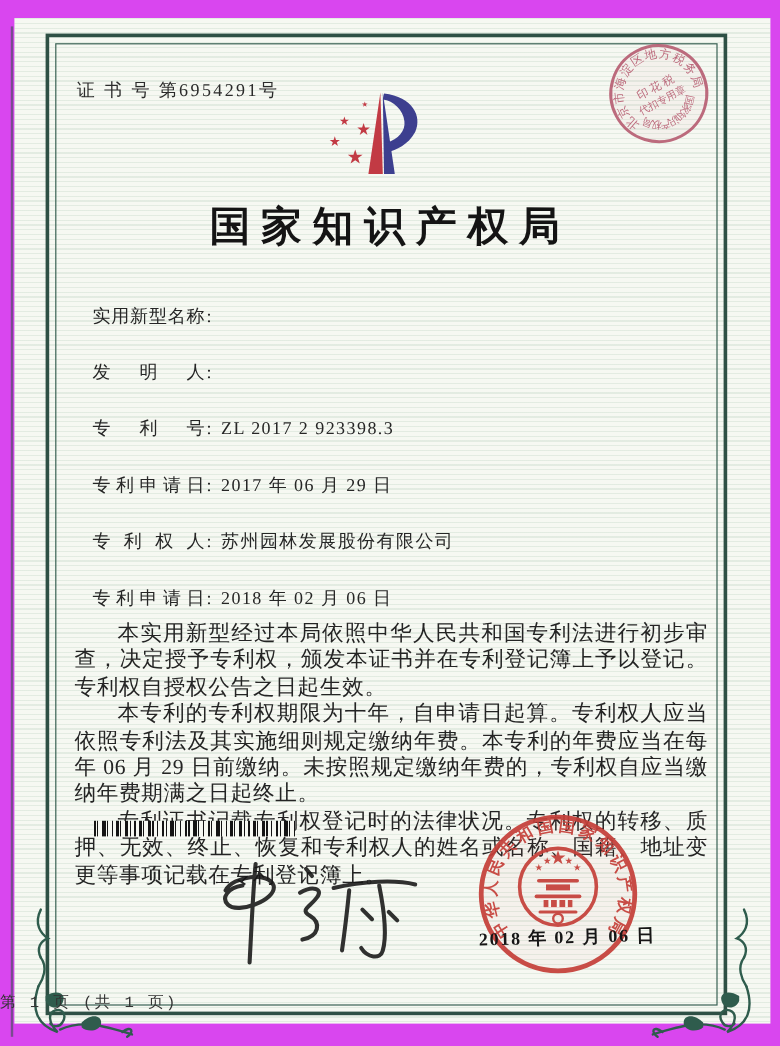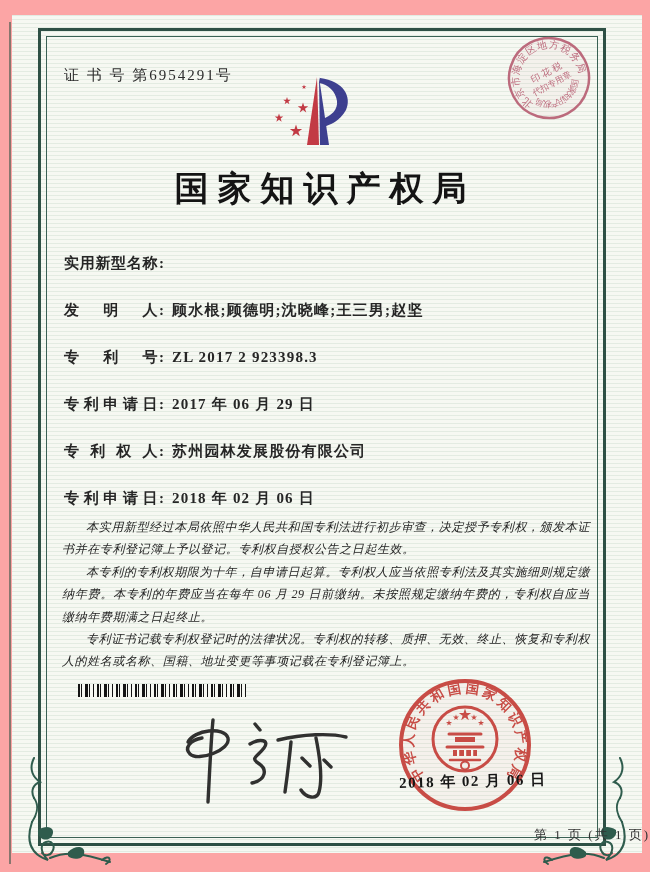--- a/index.html
+++ b/index.html
@@ -1,52 +1,52 @@
 <!DOCTYPE html>
 <html><head>
 <meta charset="utf-8">
 <style>
   html,body{margin:0;padding:0;background:#fbfbf8;}
-  .page{position:relative;width:650px;height:872px;overflow:hidden;background:#fca5a5;
+  .page{position:relative;width:650px;height:872px;overflow:hidden;background:#d946ef;
         font-family:"Liberation Serif",serif;color:#1c1c1c;}
   .paper{position:absolute;left:12px;top:15px;width:630px;height:838px;
          background:
            repeating-linear-gradient(180deg, rgba(150,185,160,0.20) 0 1px, rgba(255,255,255,0) 1px 4px),
            #f6f8f2;}
   .scan-edge{position:absolute;left:9px;top:22px;width:2px;height:842px;background:rgba(42,80,66,.55);}
   .frame-outer{position:absolute;left:38px;top:28px;width:568px;height:818px;
                border:3px solid #2e5045;box-sizing:border-box;}
   .frame-inner{position:absolute;left:5px;top:5px;right:5px;bottom:5px;border:1px solid #3a6154;}
   .cert-no{position:absolute;left:64px;top:66px;font-size:15px;letter-spacing:2px;color:#2b2b2b;}
   .logo{position:absolute;left:262px;top:74px;width:130px;height:76px;}
   .title{position:absolute;left:0;top:166px;width:650px;margin:0;text-align:center;
          font-size:34px;font-weight:700;letter-spacing:9px;color:#141414;}
-  .fields{position:absolute;left:64px;top:254px;width:500px;font-weight:bold;}
+  .fields{position:absolute;left:77px;top:254px;width:500px;}
   .frow{display:flex;align-items:baseline;height:19px;margin-bottom:28px;font-size:15px;color:#262626;}
   .flabel{display:inline-block;width:94px;text-align:justify;text-align-last:justify;letter-spacing:.5px;}
   .fcolon{margin:0 8px 0 1px;}
   .fvalue{letter-spacing:1.2px;}
   .bodytext{position:absolute;left:62px;top:516px;width:528px;}
-  .bodytext p{margin:0;text-indent:2em;text-align:justify;font-size:12px;line-height:22.4px;
-              letter-spacing:.6px;font-style:italic;color:#242424;}
+  .bodytext p{margin:0;text-indent:2em;text-align:justify;font-size:18px;line-height:22.4px;
+              letter-spacing:.6px;color:#242424;}
   .barcode{position:absolute;left:78px;top:684px;width:168px;height:13px;
            background:repeating-linear-gradient(90deg,
              #141414 0 2px,#f6f8f2 2px 3px,#141414 3px 4px,#f6f8f2 4px 7px,
              #141414 7px 10px,#f6f8f2 10px 11px,#141414 11px 12px,#f6f8f2 12px 15px,
              #141414 15px 16px,#f6f8f2 16px 19px);}
   .director{position:absolute;left:88px;top:748px;font-family:"Liberation Sans",sans-serif;
             font-size:16px;font-weight:600;color:#1f1f1f;letter-spacing:3px;}
   .director div{margin-bottom:9px;}
   .sig{position:absolute;left:158px;top:710px;width:200px;height:100px;}
   .stamp{position:absolute;left:499px;top:28px;width:100px;height:100px;opacity:.88;}
   .seal{position:absolute;left:395px;top:675px;width:140px;height:140px;opacity:.93;}
   .seal-date{position:absolute;left:399px;top:772px;font-size:15px;font-weight:600;color:#161616;
              letter-spacing:1.5px;white-space:nowrap;transform:rotate(-1.5deg);}
-  .footer{position:absolute;left:0;top:826px;width:650px;text-align:right;font-size:13px;
-          letter-spacing:2px;color:#333;}
+  .footer{position:absolute;left:0;top:826px;width:650px;text-align:left;font-size:13px;
+          letter-spacing:2px;color:#333;font-family:Liberation Mono, monospace;}
   .corner{position:absolute;width:90px;height:110px;}
   .corner-l{left:24px;top:756px;}
   .corner-r{left:540px;top:756px;transform:scaleX(-1);}
   svg{display:block;}
 </style>
 </head>
 <body>
 
 <div class="page">
 
@@ -110,21 +110,20 @@
   <h1 class="title">国家知识产权局</h1>
 
   <div class="fields">
     <div class="frow">
       <span class="flabel">实用新型名称</span>
         <span class="fcolon">:</span>
     </div>
     <div class="frow">
       <span class="flabel">发明人</span>
         <span class="fcolon">:</span>
-        <span class="fvalue">顾水根;顾德明;沈晓峰;王三男;赵坚</span>
     </div>
     <div class="frow">
       <span class="flabel">专利号</span>
         <span class="fcolon">:</span>
         <span class="fvalue">ZL 2017 2 923398.3</span>
     </div>
     <div class="frow">
       <span class="flabel">专利申请日</span>
         <span class="fcolon">:</span>
         <span class="fvalue">2017 年 06 月 29 日</span>

